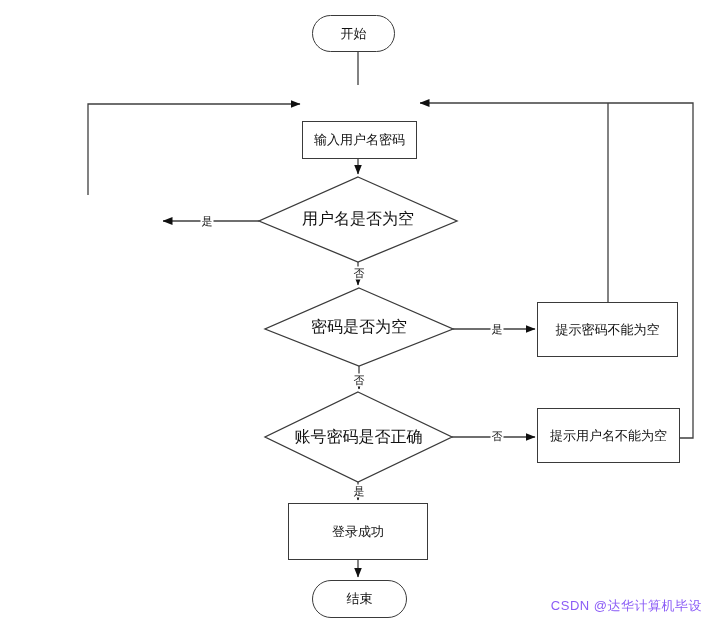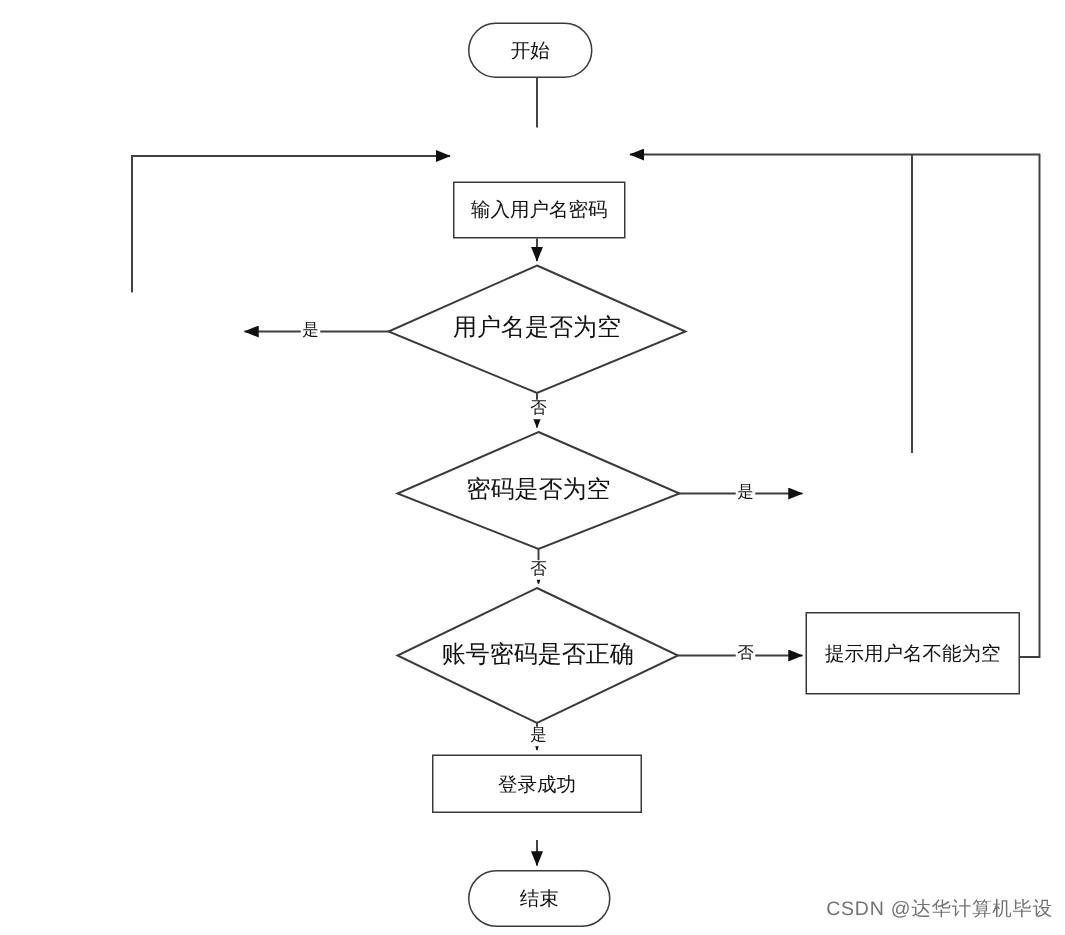--- a/index.html
+++ b/index.html
@@ -19,21 +19,21 @@
     position:absolute; box-sizing:border-box;
     display:flex; align-items:center; justify-content:center; text-align:center;
     font-size:16px; line-height:1.15; pointer-events:none;
   }
   .elabel {
     position:absolute; transform:translate(-50%,-50%);
     font-size:11px; line-height:1; background:#ffffff; padding:1px 1px;
   }
   .watermark {
     position:absolute; top:597px; right:8px;
-    font-size:13px; color:#737373; letter-spacing:0.5px;
+    font-size:13px; color:#8b5cf6; letter-spacing:0.5px;
   }
 </style>
 </head>
 <body>
 
 <div class="canvas">
 
   <svg class="wires" viewBox="0 0 710 623" xmlns="http://www.w3.org/2000/svg">
     <defs>
       <marker id="arrow" markerWidth="10" markerHeight="8" refX="9.5" refY="4" orient="auto" markerUnits="userSpaceOnUse">
@@ -62,24 +62,25 @@
       <path d="M358,482 L358,500" marker-end="url(#arrow)"></path>
       <path d="M358,560 L358,577" marker-end="url(#arrow)"></path>
     </g>
   </svg>
 
   <div class="node stadium" style="left:312px; top:15px; width:83px; height:37px;">开始</div>
 
   <div class="node" style="left:302px; top:85px; width:115px; height:38px;margin-top:36px;">输入用户名密码</div>
 
 
+  <div class="node" style="left:537px; top:302px; width:141px; height:55px;">提示密码不能为空</div>
 
   <div class="node" style="left:537px; top:408px; width:143px; height:55px;">提示用户名不能为空</div>
 
-  <div class="node" style="left:288px; top:503px; width:140px; height:39px;">登录成功</div>
+  <div class="node" style="left:288px; top:503px; width:140px; height:57px;">登录成功</div>
 
   <div class="node stadium" style="left:312px; top:580px; width:95px; height:38px;">结束</div>
 
   <div class="dtext" style="left:259px; top:177px; width:198px; height:85px;">用户名是否为空</div>
 
   <div class="dtext" style="left:265px; top:288px; width:188px; height:78px;text-align:center;">密码是否为空</div>
 
   <div class="dtext" style="left:265px; top:392px; width:187px; height:90px;">账号密码是否正确</div>
 
   <div class="elabel" style="left:207px; top:221px;">是</div>

